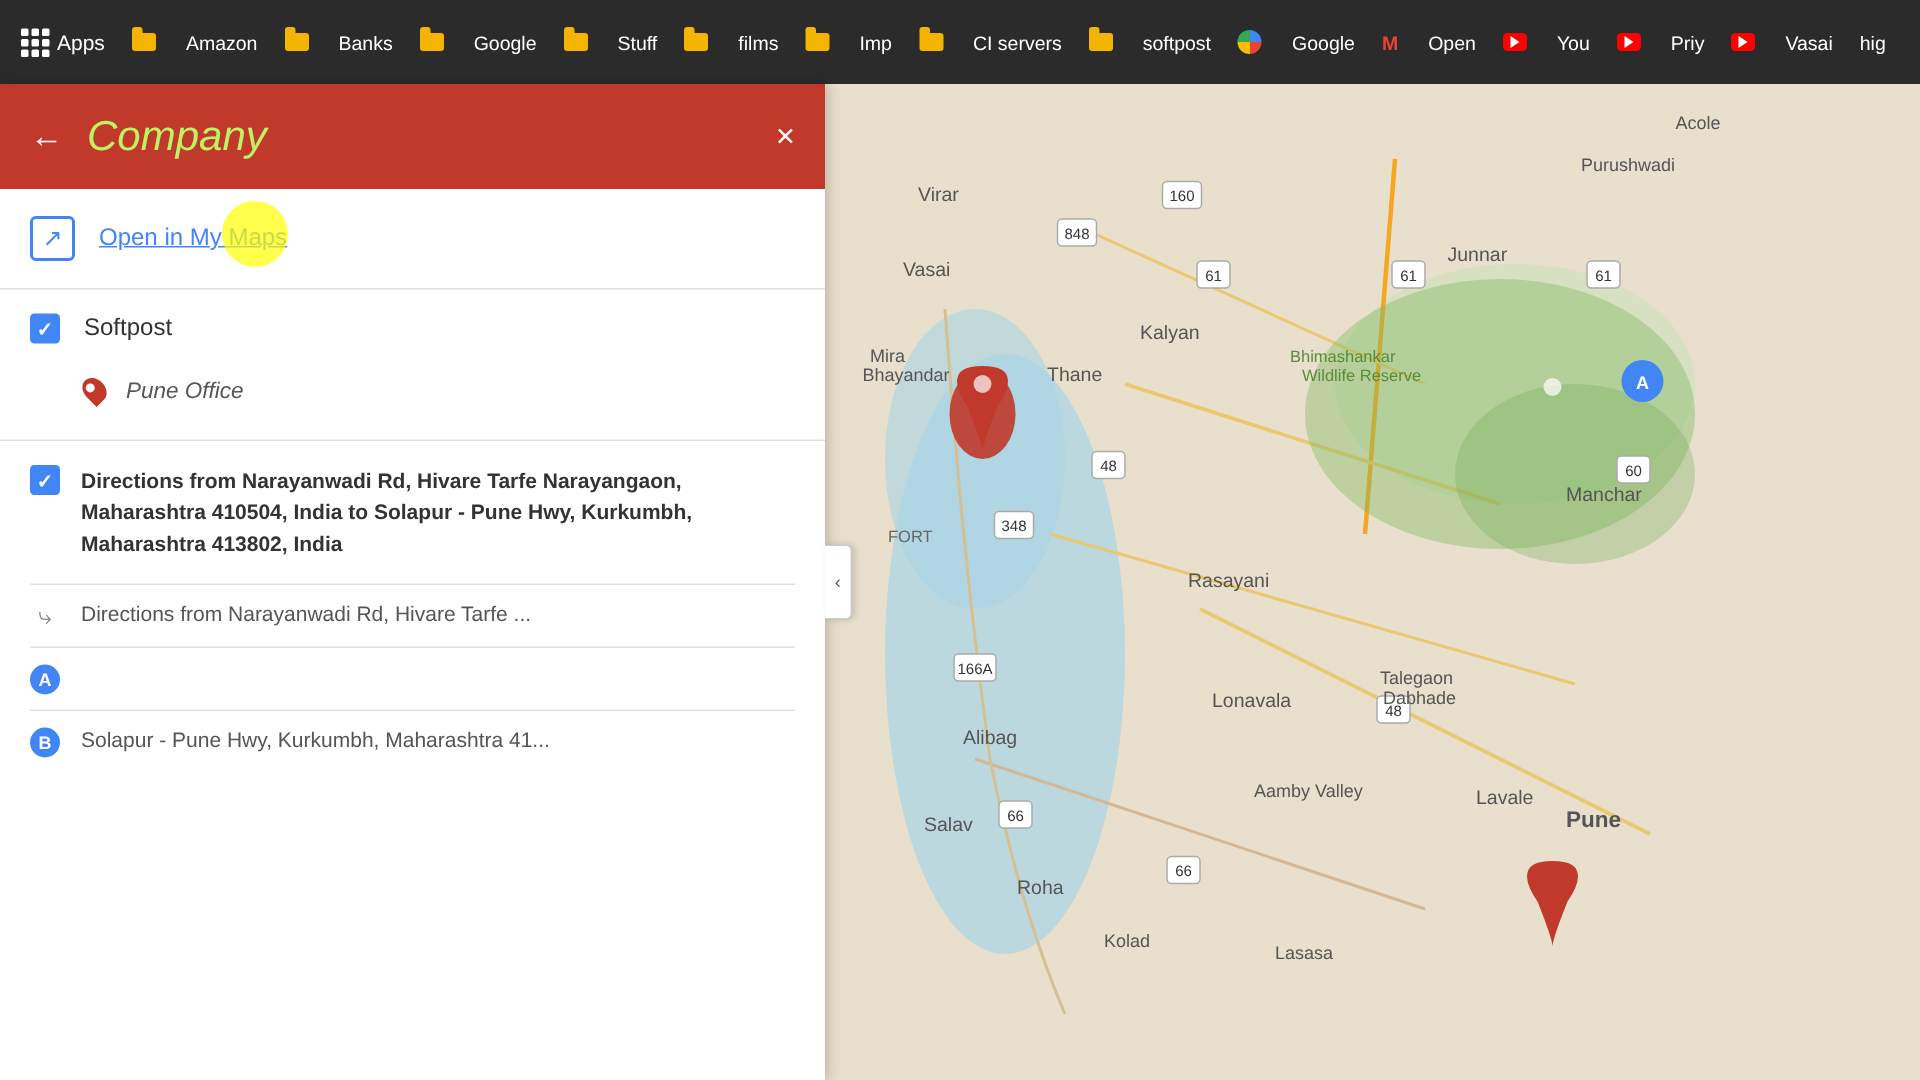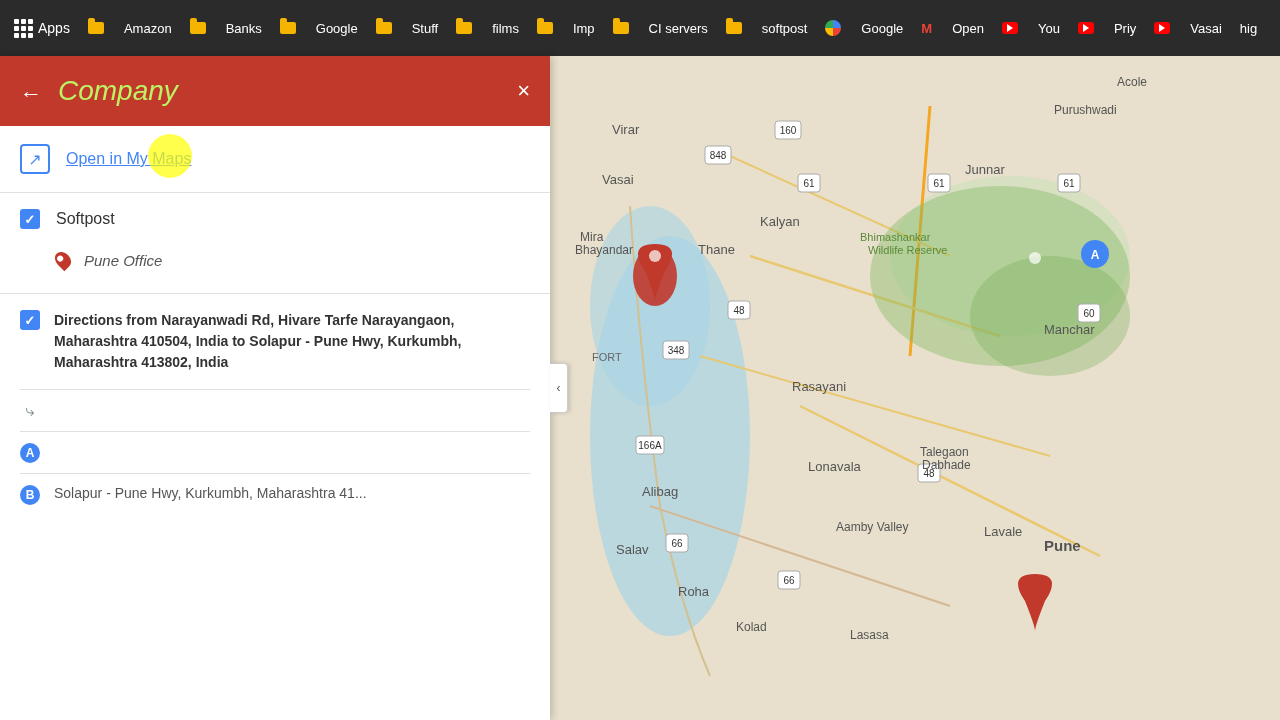--- a/index.html
+++ b/index.html
@@ -472,20 +472,21 @@
       </div>
 
       <div class="directions-section">
         <div class="directions-header">
           <div class="checkbox"></div>
           <span class="directions-text">Directions from Narayanwadi Rd, Hivare Tarfe Narayangaon, Maharashtra 410504, India to Solapur - Pune Hwy, Kurkumbh, Maharashtra 413802, India</span>
         </div>
         <div class="directions-sub-items">
           <div class="directions-sub-item">
             <div class="dir-icon-route">⤷</div>
+            <span class="dir-sub-text">Directions from Narayanwadi Rd, Hivare Tarfe ...</span>
           </div>
           <div class="directions-sub-item">
             <div class="dir-icon-a">A</div>
           </div>
           <div class="directions-sub-item">
             <div class="dir-icon-b">B</div>
             <span class="dir-sub-text">Solapur - Pune Hwy, Kurkumbh, Maharashtra 41...</span>
           </div>
         </div>
       </div>

